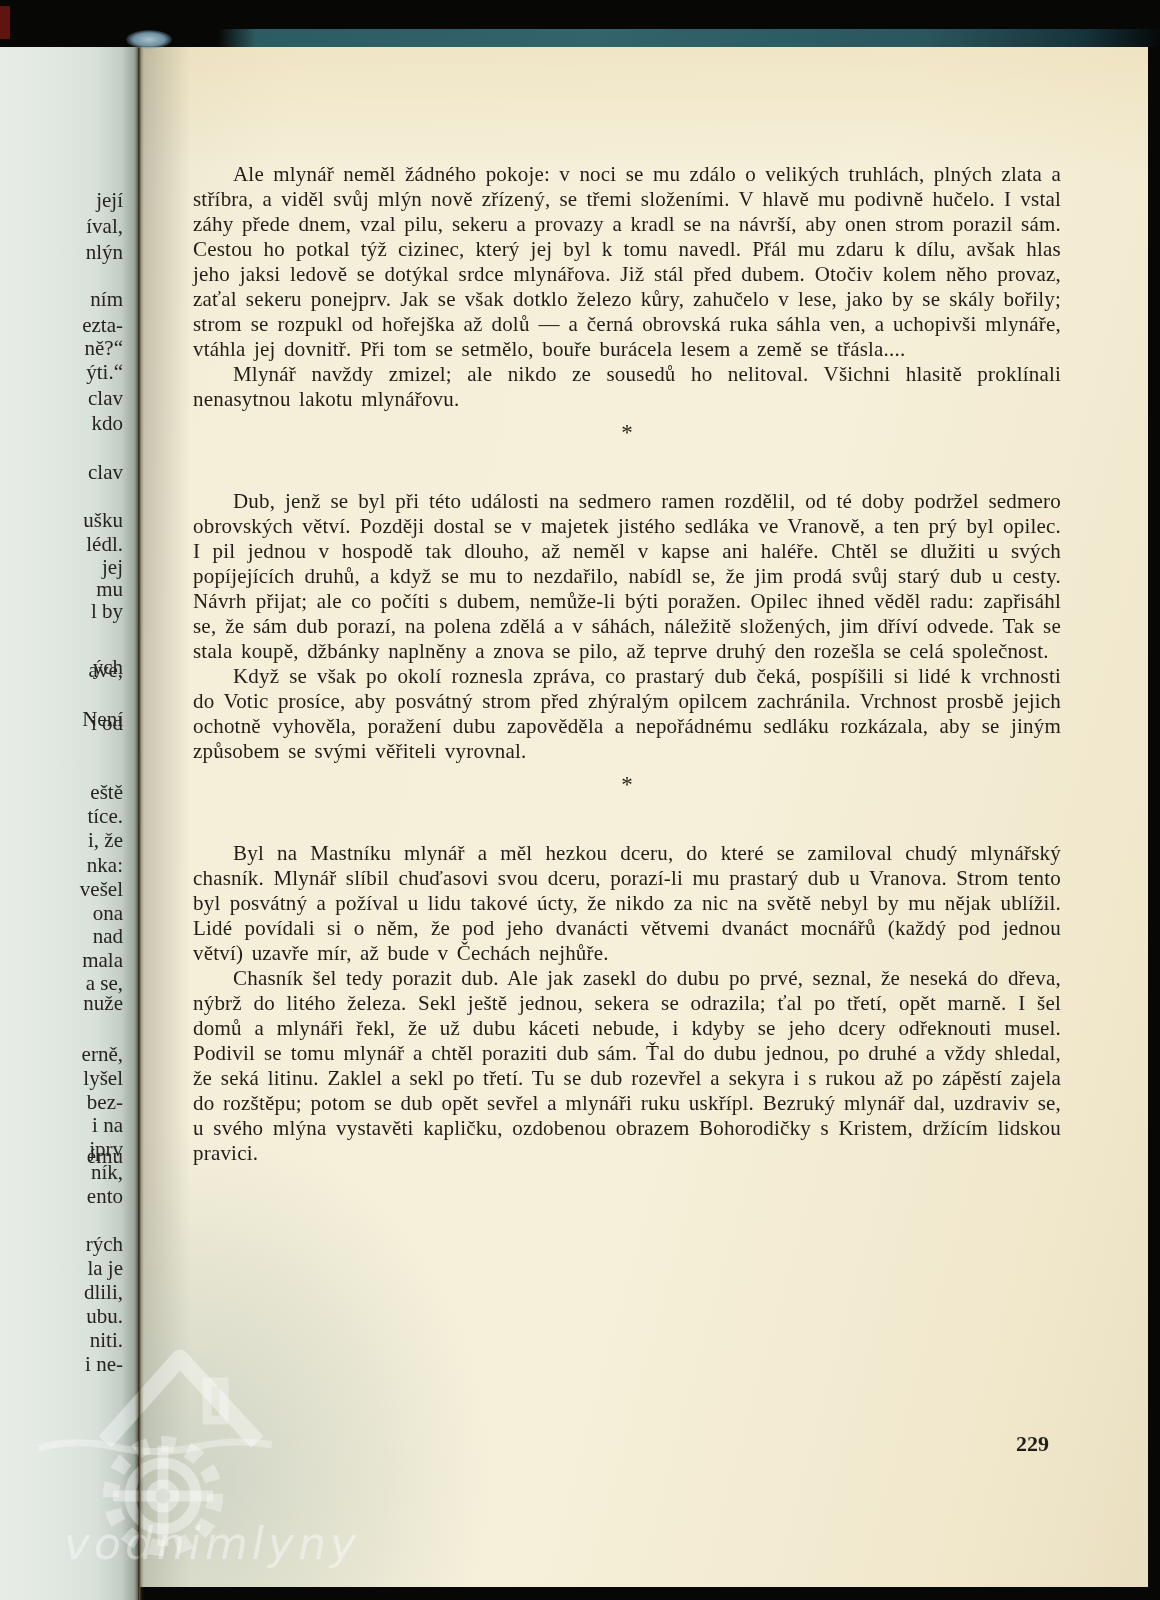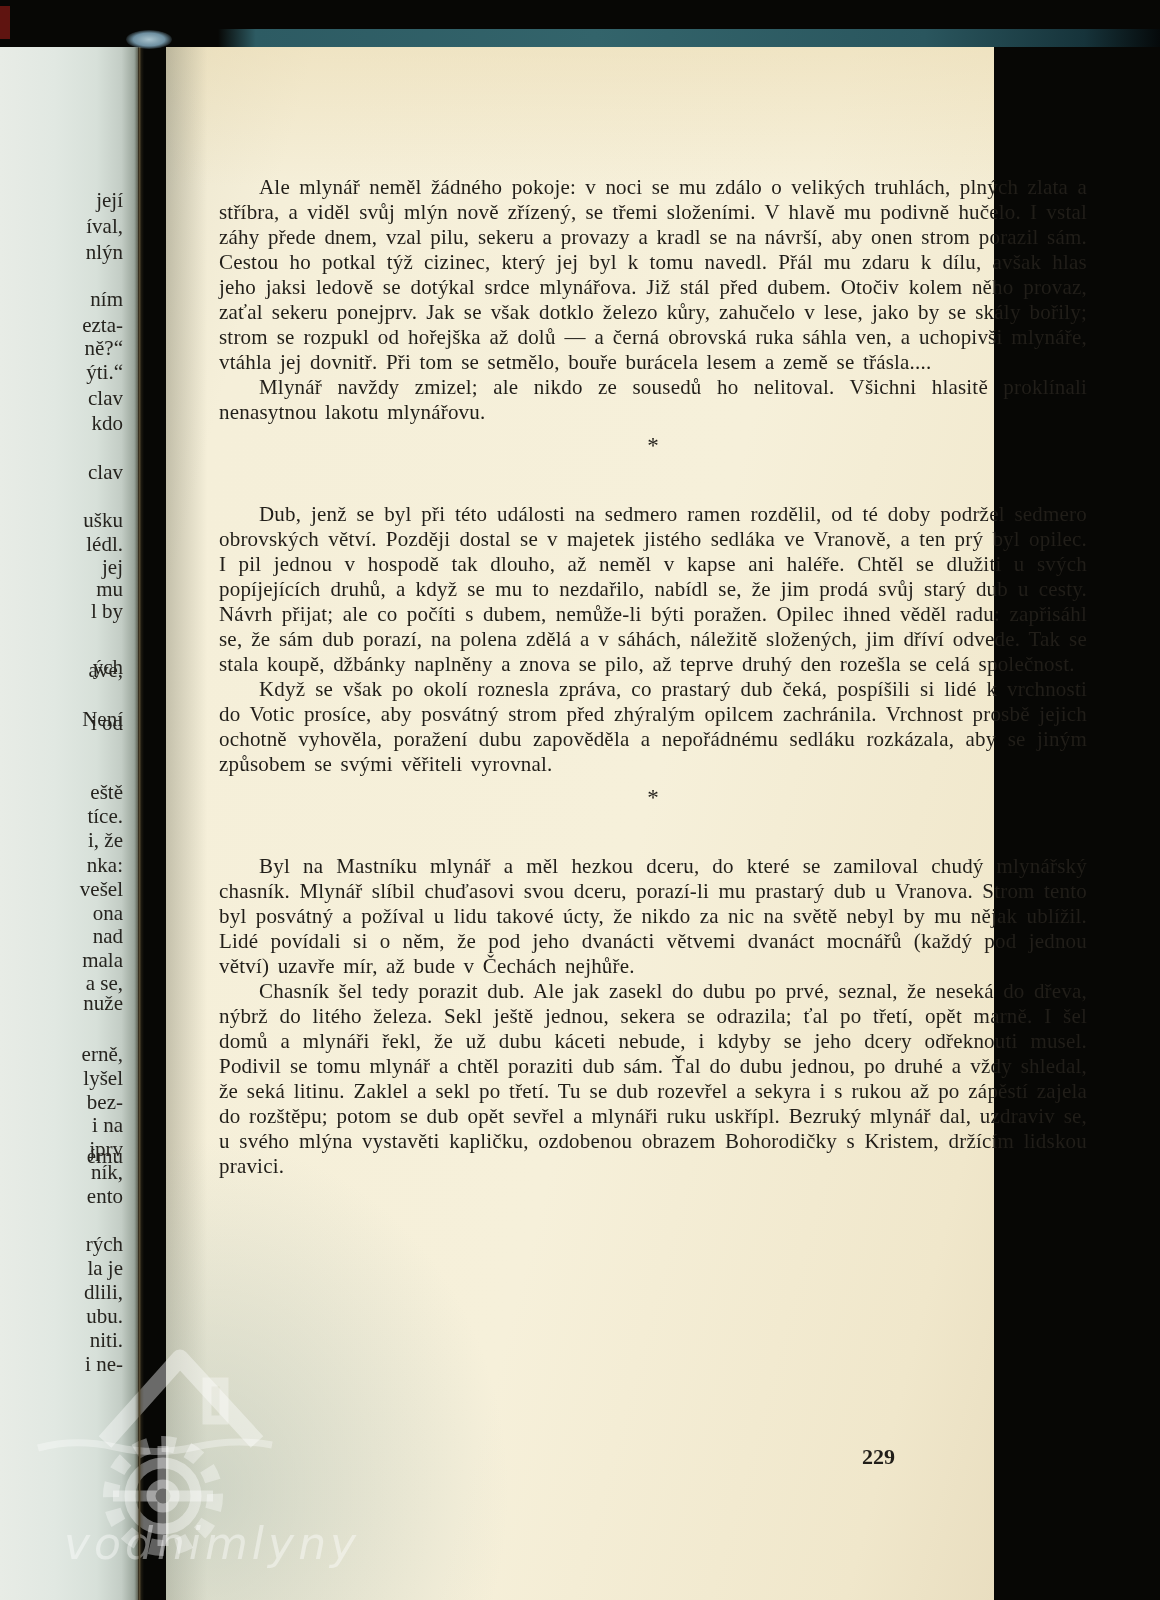--- a/index.html
+++ b/index.html
@@ -17,22 +17,22 @@
   
   .left-page{position:absolute;left:0;top:47px;width:138px;height:1553px;
     background:linear-gradient(90deg,#e8ece6 0%,#e1e8e2 40%,#d7e0d9 70%,#c3cdc5 88%,#9ca79d 97%,#717c72 100%);}
   .left-page .frag{position:absolute;right:15px;font-size:21px;line-height:25px;color:#26241f;white-space:nowrap;}
 
   
   .gutter{position:absolute;left:135px;top:40px;width:9px;height:1560px;z-index:4;
     background:linear-gradient(90deg,rgba(74,64,40,0) 0%,rgba(74,64,40,.35) 30%,#564b33 50%,rgba(74,64,40,.3) 70%,rgba(74,64,40,0) 100%);}
 
   
-  .right-page{position:absolute;left:140px;top:46px;width:828px;height:1554px;
-    background:linear-gradient(105deg,#e7e6d6 0%,#efe9d2 4%,#f5efd9 12%,#f6f0da 55%,#f0e7cb 88%,#e9dec0 100%);margin-left:26px;}
+  .right-page{position:absolute;left:140px;top:33px;width:1008px;height:1554px;
+    background:linear-gradient(105deg,#e7e6d6 0%,#efe9d2 4%,#f5efd9 12%,#f6f0da 55%,#f0e7cb 88%,#e9dec0 100%);}
   .tint-top{position:absolute;inset:0;background:linear-gradient(180deg,rgba(232,214,168,.45) 0%,rgba(232,214,168,0) 9%);}
   .tint-gutter{position:absolute;inset:0;background:linear-gradient(90deg,rgba(105,105,85,.35) 0%,rgba(105,105,85,0) 5%);}
   .tint-bl{position:absolute;inset:0;background:radial-gradient(ellipse 430px 500px at 5% 93%,rgba(174,189,180,.55),rgba(174,189,180,0) 70%);}
 
   .text-block{position:absolute;left:53px;top:129px;width:868px;z-index:3;
     color:#211e19;font-size:21px;line-height:25px;text-align:justify;
     letter-spacing:.2px;word-spacing:3px;}
   .para{margin:0;text-indent:40px;}
   .para.cont{text-align-last:justify;}
   .star{text-align:center;font-size:23px;height:25px;margin:8px 0 44px;line-height:25px;}

